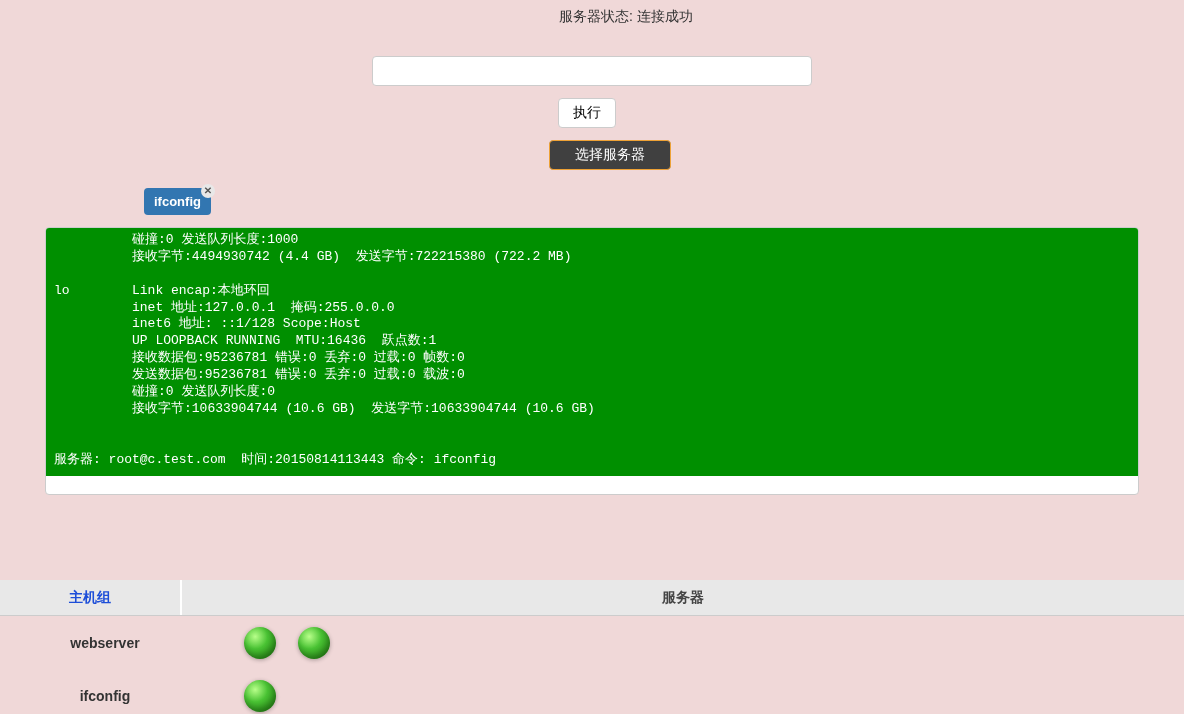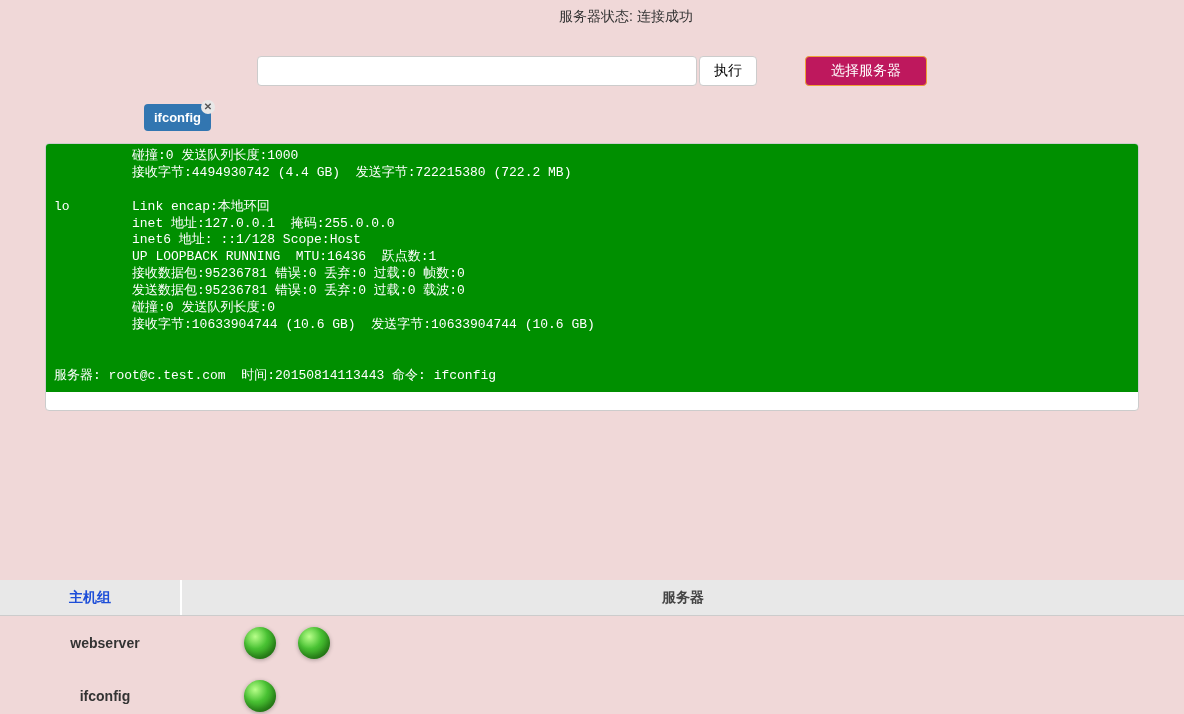--- a/index.html
+++ b/index.html
@@ -21,20 +21,21 @@
       color: #333;
       margin-bottom: 30px;
       text-align: center;
     }
     .command-row {
       display: flex;
       align-items: center;
       justify-content: center;
       gap: 12px;
       margin-bottom: 18px;
+      flex-direction: column;
     }
     .command-input {
       width: 440px;
       height: 30px;
       border: 1px solid #ccc;
       border-radius: 4px;
       padding: 0 10px;
       font-size: 14px;
       background: #fff;
     }
@@ -44,21 +45,21 @@
       border: 1px solid #ccc;
       border-radius: 4px;
       background: #fff;
       cursor: pointer;
       font-size: 14px;
       margin-left: -10px;
     }
     .select-server-btn {
       height: 30px;
       padding: 0 25px;
-      background: #be185d;
+      background: #404040;
       border: 1px solid #eea236;
       color: #fff;
       border-radius: 4px;
       cursor: pointer;
       font-size: 14px;
       margin-left: 36px;
     }
     .tags-row {
       padding-left: 144px;
       margin-bottom: 12px;

